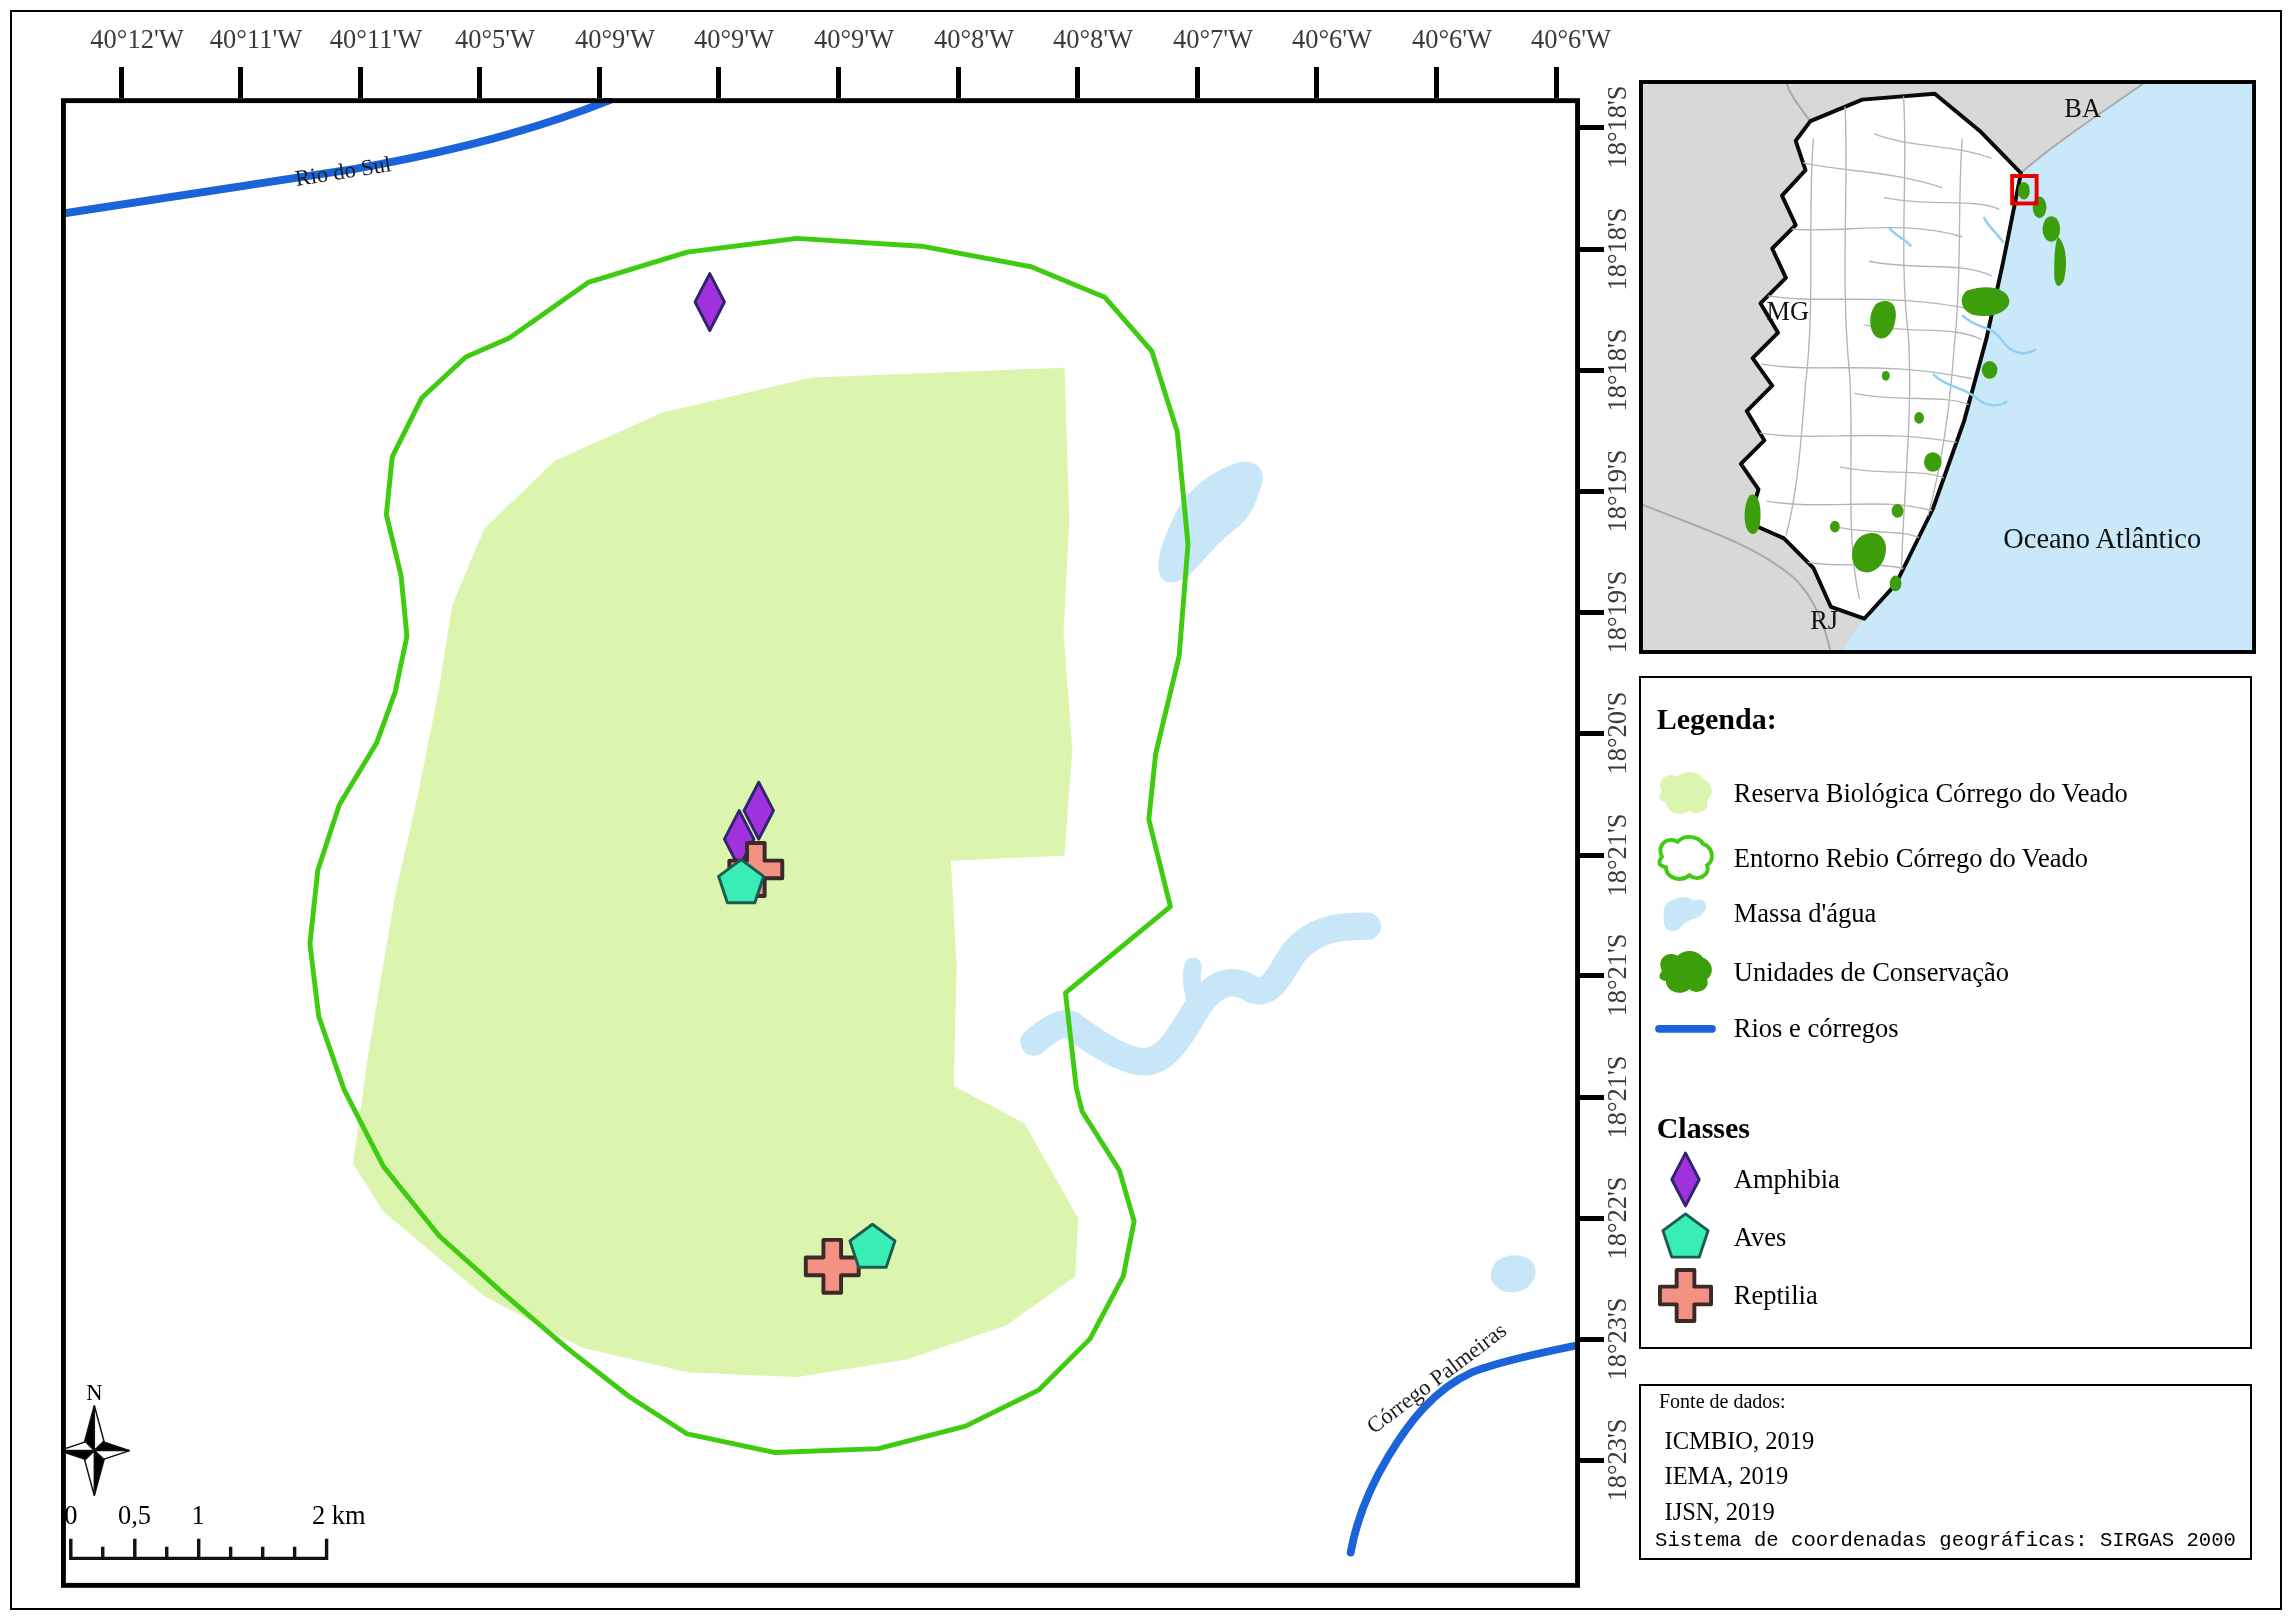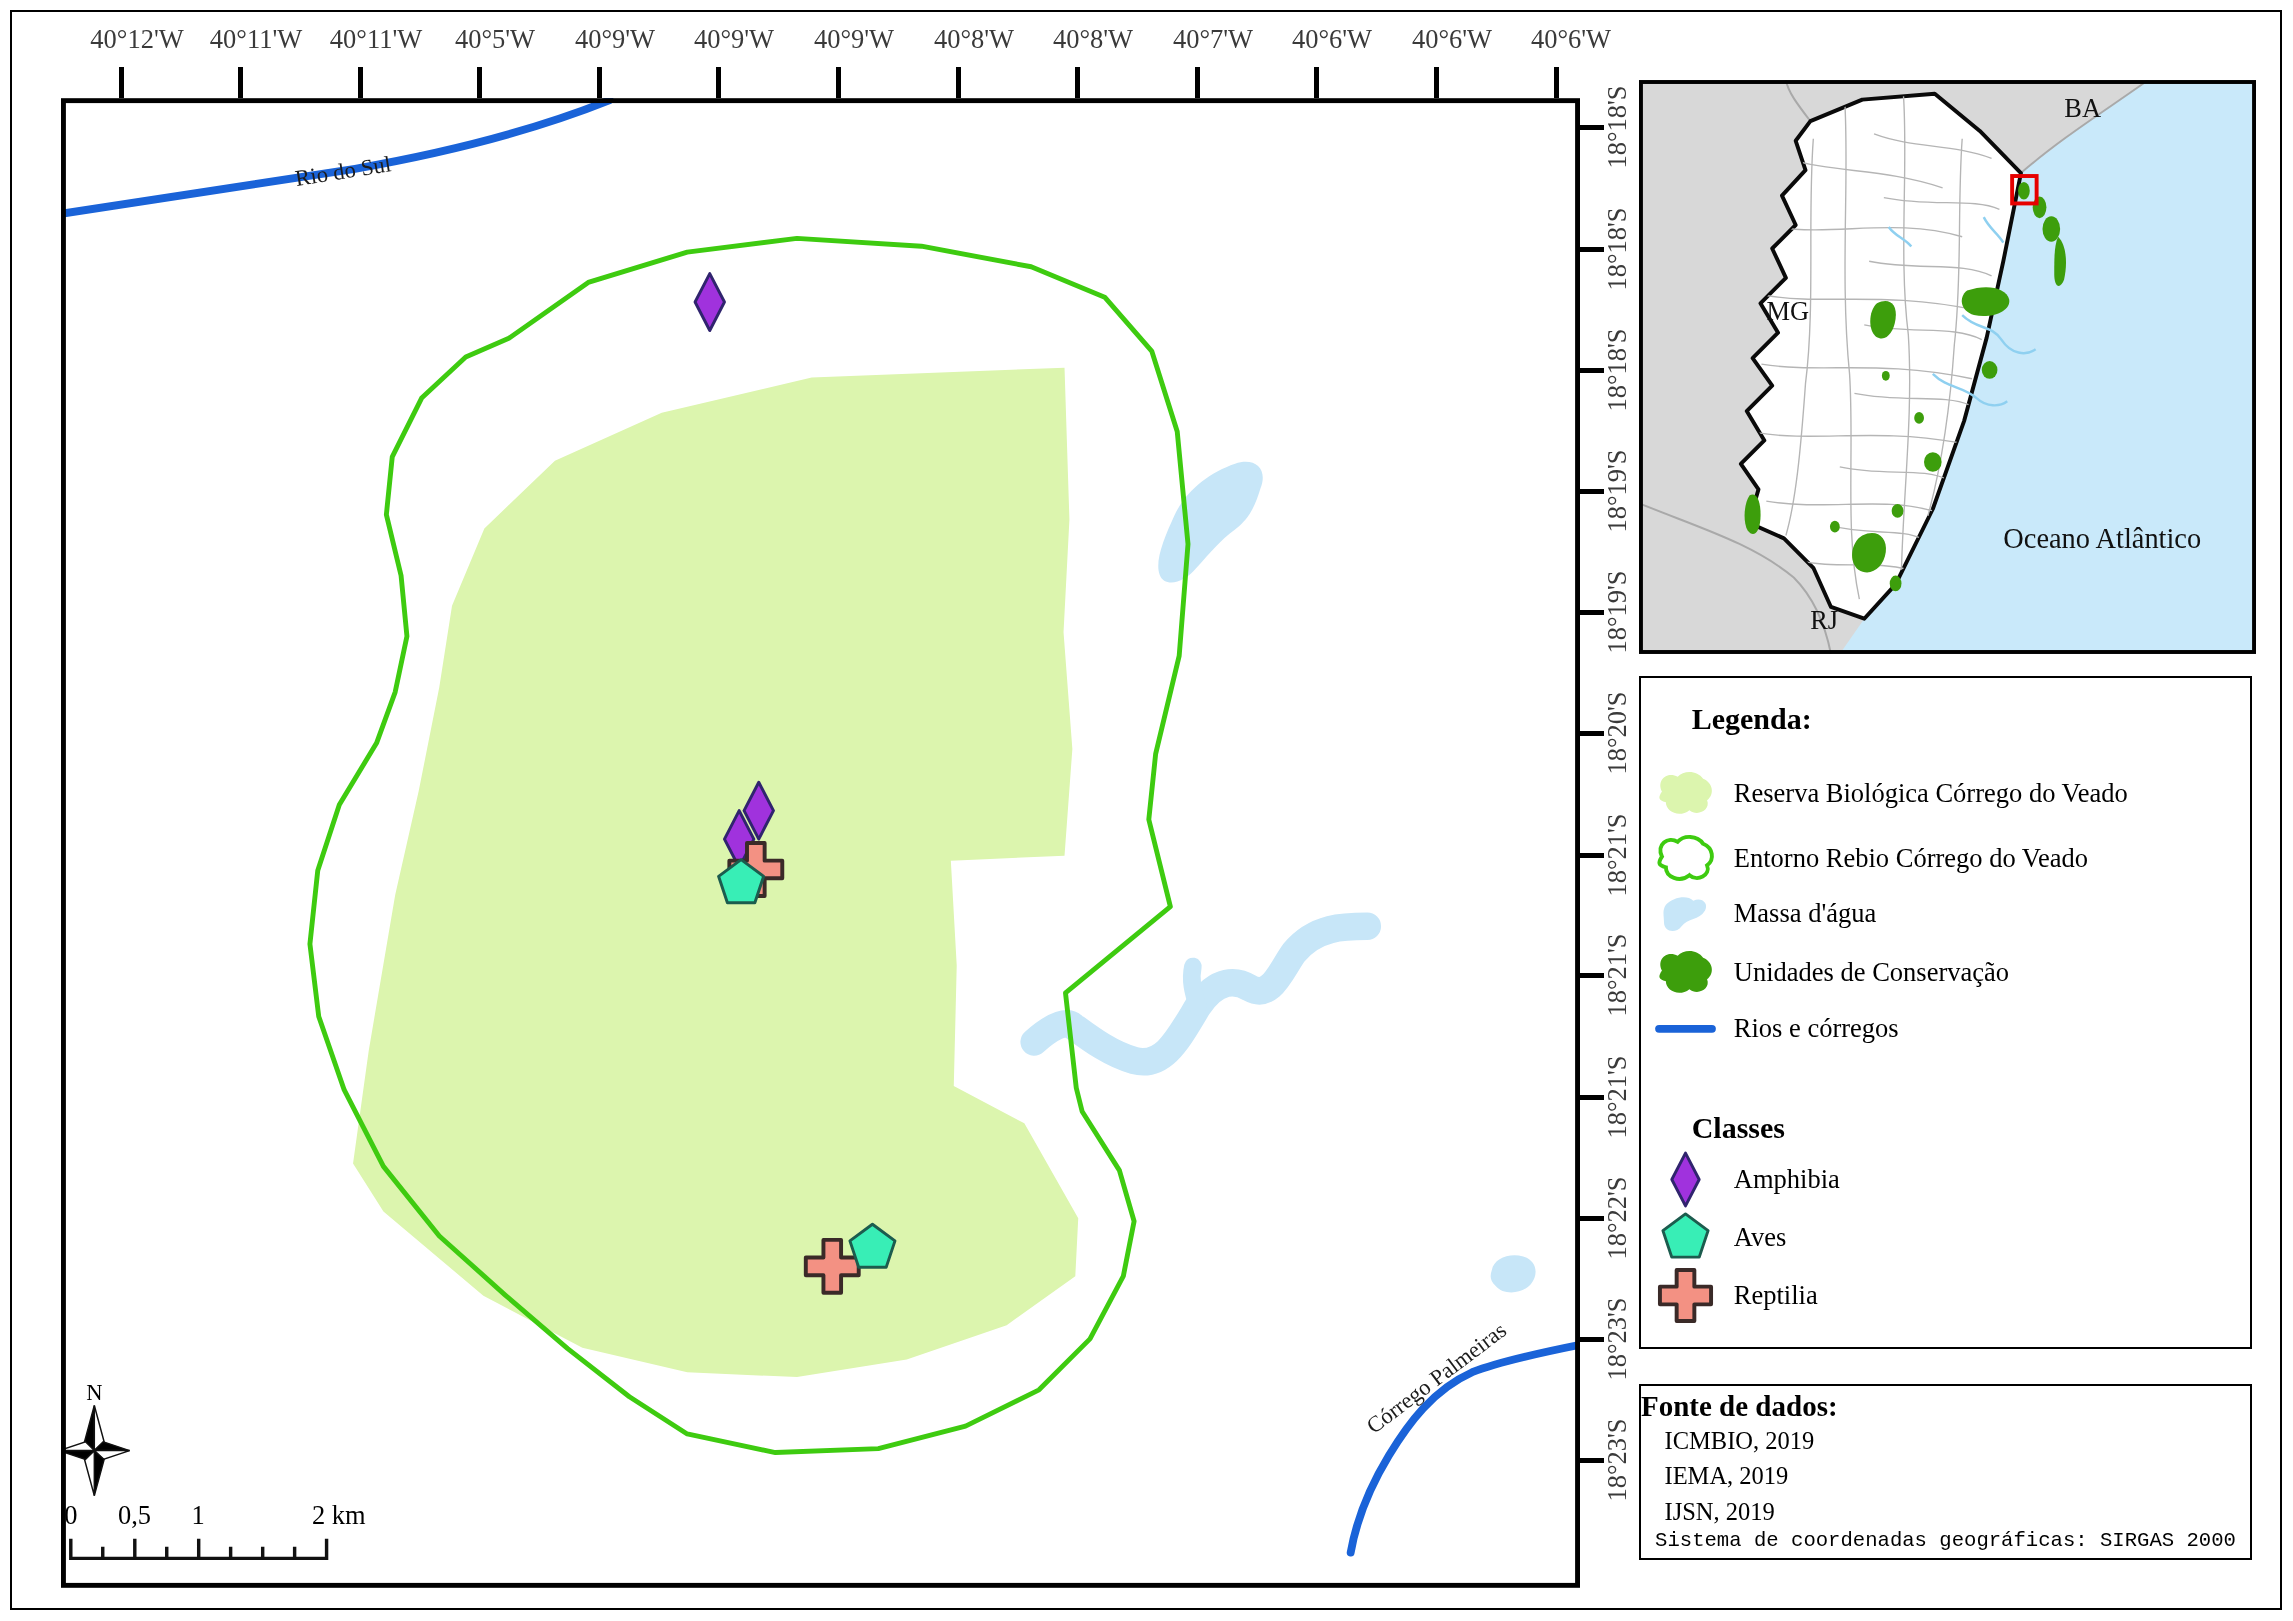--- a/index.html
+++ b/index.html
@@ -10,27 +10,27 @@
   .main-map{position:absolute;left:61px;top:98px;width:1519px;height:1490px;}
   .main-map svg{display:block;}
   .axt{position:absolute;top:23.5px;transform:translateX(-50%);font-size:26.5px;color:#3a3a3a;white-space:nowrap;margin-left:16px;}
   .axr{position:absolute;left:1617px;transform:translate(-50%,-50%) rotate(-90deg);
        font-size:26.5px;color:#3a3a3a;white-space:nowrap;}
   .tickt{position:absolute;top:67px;width:4.9px;height:31px;background:#000;}
   .tickr{position:absolute;left:1580px;width:23.5px;height:4.9px;background:#000;}
   .inset{position:absolute;left:1639px;top:80px;width:617px;height:548px;}
   .legend-box{position:absolute;left:1639px;top:676px;width:613px;height:673px;
         border:2.9px solid #000;background:#fff;box-sizing:border-box;}
-  .legend-title{position:absolute;left:15.7px;font-size:30px;font-weight:bold;color:#000;margin-left:35px;}
+  .legend-title{position:absolute;left:15.7px;font-size:30px;font-weight:bold;color:#000;}
   .legend-row{position:absolute;left:9.8px;display:flex;align-items:center;height:59px;}
   .swatch{width:69px;display:flex;justify-content:center;align-items:center;}
   .legend-label{font-size:26.5px;color:#000;margin-left:14px;white-space:nowrap;}
   .source-box{position:absolute;left:1639px;top:1384px;width:613px;height:176px;
         border:2.9px solid #000;background:#fff;box-sizing:border-box;}
-  .source-title{position:absolute;left:0;top:3.9px;font-size:29px;font-weight:bold;}
+  .source-title{position:absolute;left:18px;top:3.9px;font-size:20px;font-weight:normal;}
   .source-line{position:absolute;left:23.5px;font-size:24.5px;}
   .source-note{position:absolute;left:0;right:0;bottom:5.9px;text-align:center;font-size:20.6px;font-family:Liberation Mono, monospace;}
 </style>
 </head>
 <body>
 
 <div class="page">
   <div class="outer-border"></div>
 
   <div class="main-map">

